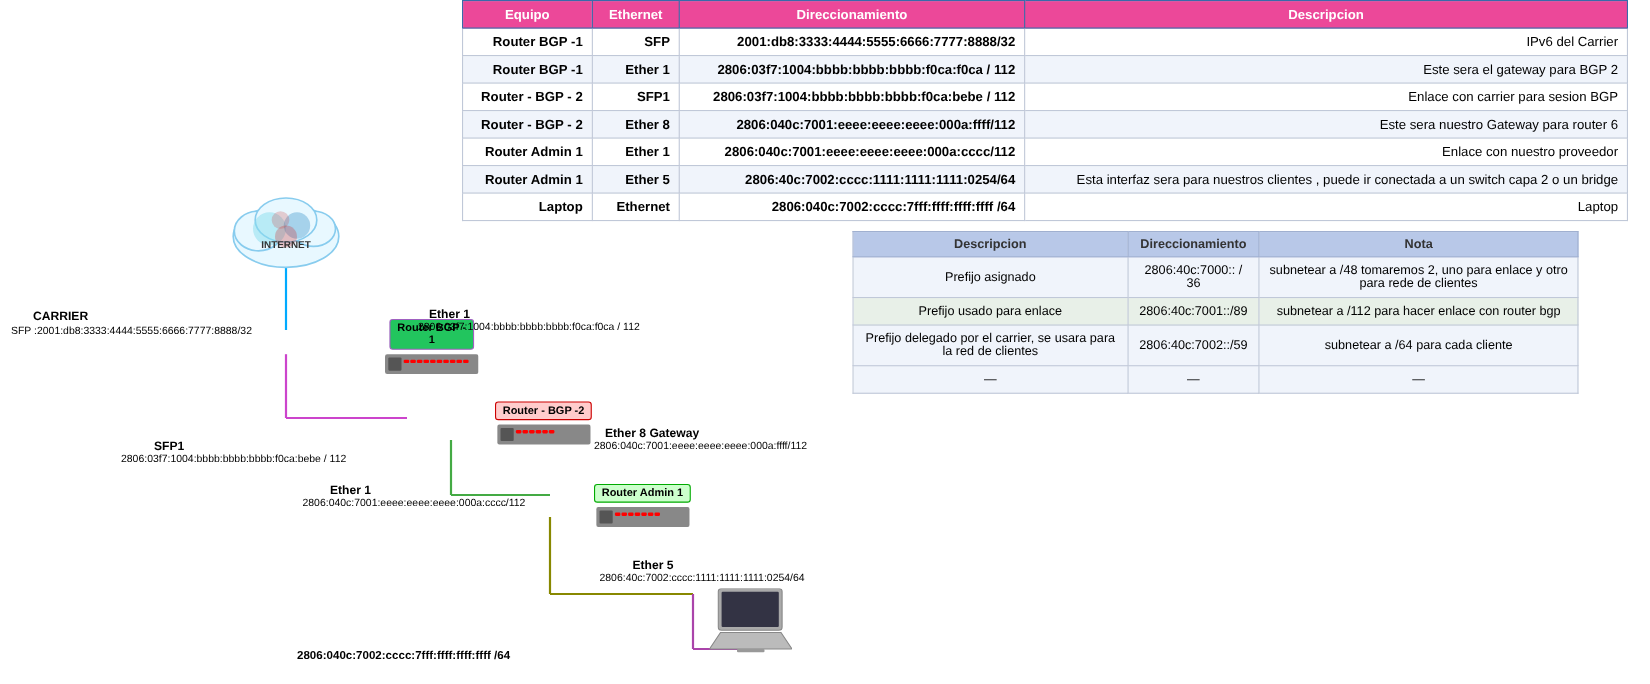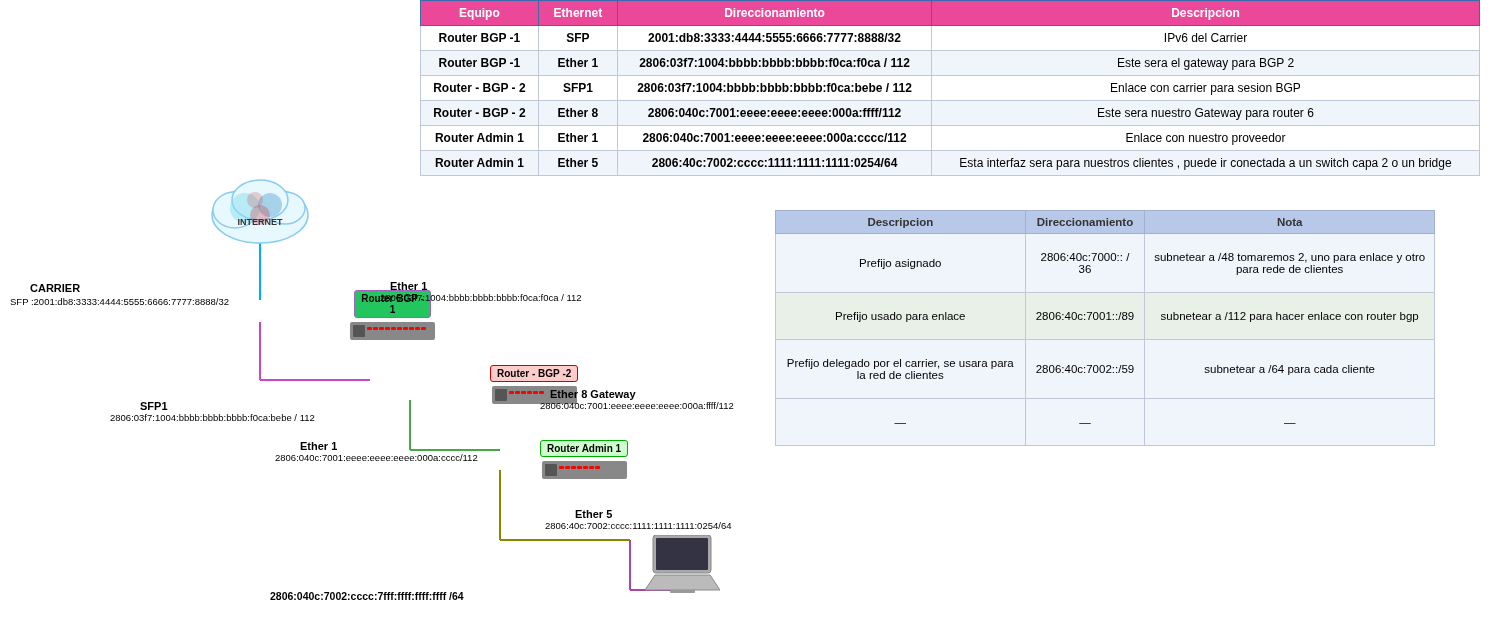--- a/index.html
+++ b/index.html
@@ -25,21 +25,21 @@
       background: #ec4899;
       color: #fff;
       padding: 5px 12px;
       border: 1px solid #3a6aaa;
       text-align: center;
       font-weight: bold;
     }
     .main-table td {
       border: 1px solid #c0c8d8;
       padding: 5px 8px;
-      text-align: center;
+      text-align: right;
       background: #fff;
     }
     .main-table tr:nth-child(even) td {
       background: #f0f4fb;
     }
     .main-table td.bold { font-weight: bold; }
 
     
     .second-table {
       position: absolute;
@@ -52,21 +52,21 @@
     .second-table th {
       background: #b8c8e8;
       color: #333;
       padding: 5px 8px;
       border: 1px solid #a0b0d0;
       text-align: center;
       font-weight: bold;
     }
     .second-table td {
       border: 1px solid #c0c8d8;
-      padding: 17px 8px;
+      padding: 6px 8px;
       text-align: center;
       background: #f0f4fb;
     }
     .second-table tr:nth-child(even) td {
       background: #e8f0e8;
     }
     .second-table tr:last-child td {
       background: #f0f4fb;
     }
 
@@ -164,20 +164,26 @@
         <td class="bold">Ether 1</td>
         <td class="bold">2806:040c:7001:eeee:eeee:eeee:000a:cccc/112</td>
         <td>Enlace con nuestro proveedor</td>
       </tr>
       <tr>
         <td class="bold">Router Admin 1</td>
         <td class="bold">Ether 5</td>
         <td class="bold">2806:40c:7002:cccc:1111:1111:1111:0254/64</td>
         <td>Esta interfaz sera para nuestros clientes , puede ir conectada a un switch capa 2 o un bridge</td>
       </tr>
+      <tr>
+        <td class="bold">Laptop</td>
+        <td class="bold">Ethernet</td>
+        <td class="bold">2806:040c:7002:cccc:7fff:ffff:ffff:ffff /64</td>
+        <td>Laptop</td>
+      </tr>
     </tbody>
 </table>
 
 <table class="second-table">
   <thead>
     <tr>
       <th>Descripcion</th>
       <th>Direccionamiento</th>
       <th>Nota</th>
     </tr>
@@ -258,21 +264,21 @@
       <rect x="53" y="7" width="5" height="3" rx="1" fill="#f00"></rect>
       <rect x="59" y="7" width="5" height="3" rx="1" fill="#f00"></rect>
       <rect x="65" y="7" width="5" height="3" rx="1" fill="#f00"></rect>
       <rect x="71" y="7" width="5" height="3" rx="1" fill="#f00"></rect>
     </svg>
   </div>
 
   <div style="position:absolute; top:140px; left:390px; font-size:11px; font-weight:bold;">Ether 1</div>
   <div style="position:absolute; top:152px; left:380px; font-size:9.5px;">2806:03f7:1004:bbbb:bbbb:bbbb:f0ca:f0ca / 112</div>
 
-  <div style="position:absolute; top:225px; left:450px; display:flex; flex-direction:column; align-items:center;margin-left:40px;">
+  <div style="position:absolute; top:225px; left:450px; display:flex; flex-direction:column; align-items:center;">
     <div class="router-label-box-red">Router - BGP -2</div>
     <svg width="85" height="22" viewBox="0 0 85 22">
       <rect x="0" y="2" width="85" height="18" rx="2" fill="#888"></rect>
       <rect x="3" y="5" width="12" height="12" rx="1" fill="#555"></rect>
       <rect x="17" y="7" width="5" height="3" rx="1" fill="#f00"></rect>
       <rect x="23" y="7" width="5" height="3" rx="1" fill="#f00"></rect>
       <rect x="29" y="7" width="5" height="3" rx="1" fill="#f00"></rect>
       <rect x="35" y="7" width="5" height="3" rx="1" fill="#f00"></rect>
       <rect x="41" y="7" width="5" height="3" rx="1" fill="#f00"></rect>
       <rect x="47" y="7" width="5" height="3" rx="1" fill="#f00"></rect>

